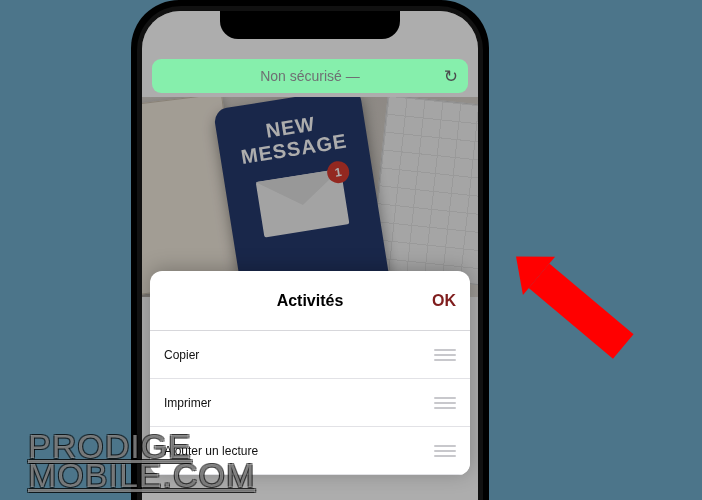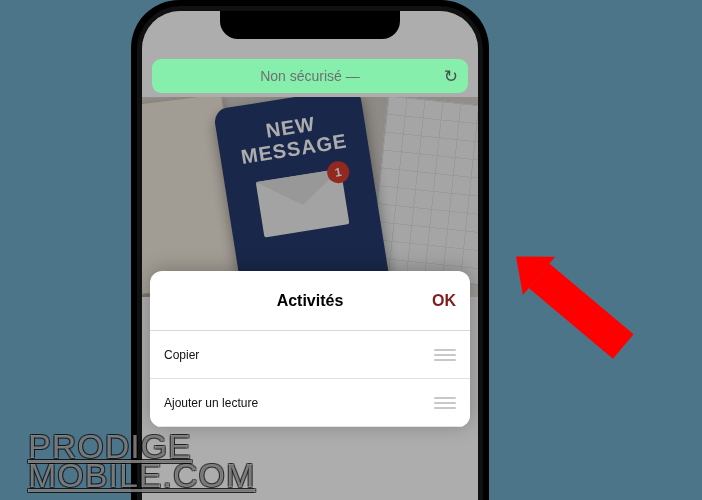--- a/index.html
+++ b/index.html
@@ -263,20 +263,28 @@
         </div>
         <div class="sheet-row">
           <span>Copier</span>
           <span class="drag-handle">
               <span></span>
               <span></span>
               <span></span>
             </span>
         </div>
         <div class="sheet-row">
+          <span>Imprimer</span>
+          <span class="drag-handle">
+              <span></span>
+              <span></span>
+              <span></span>
+            </span>
+        </div>
+        <div class="sheet-row">
           <span>Ajouter un lecture</span>
           <span class="drag-handle">
               <span></span>
               <span></span>
               <span></span>
             </span>
         </div>
 
       </div>
 

